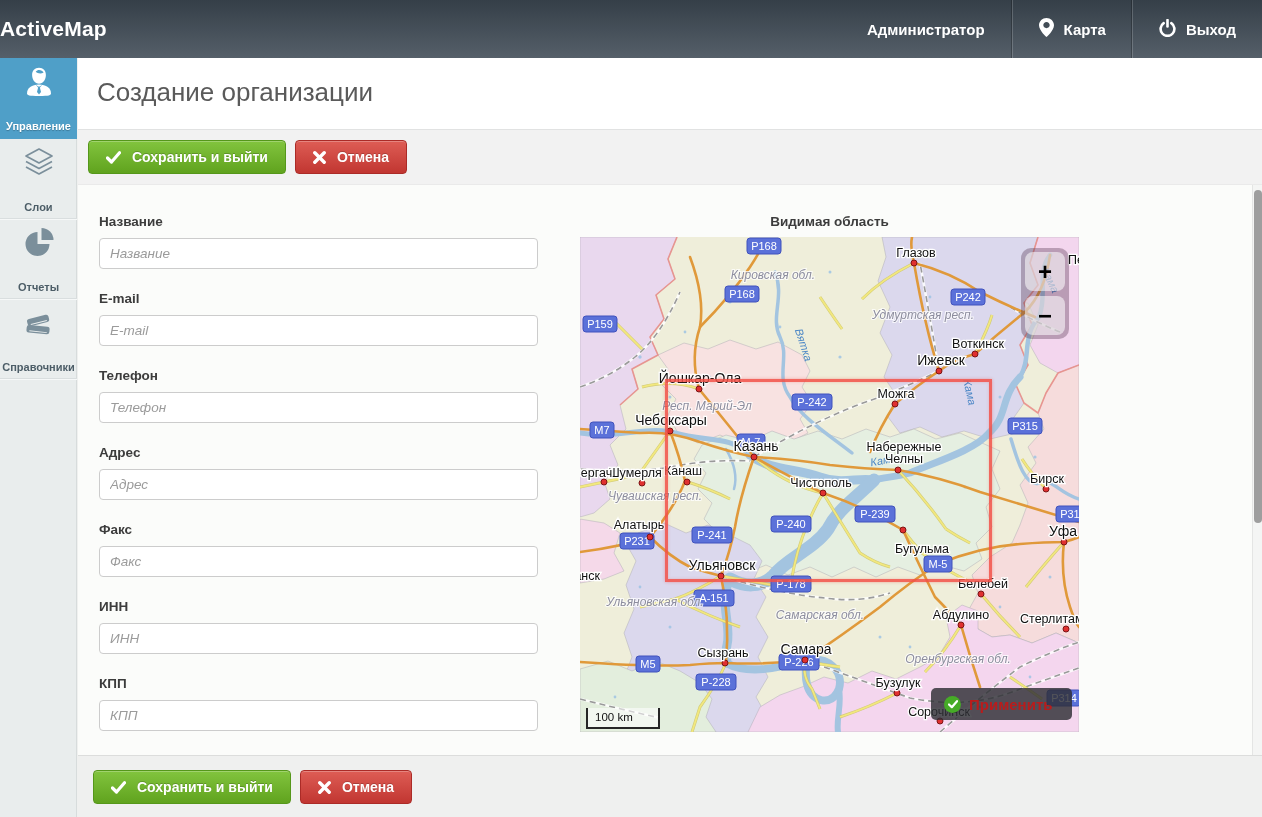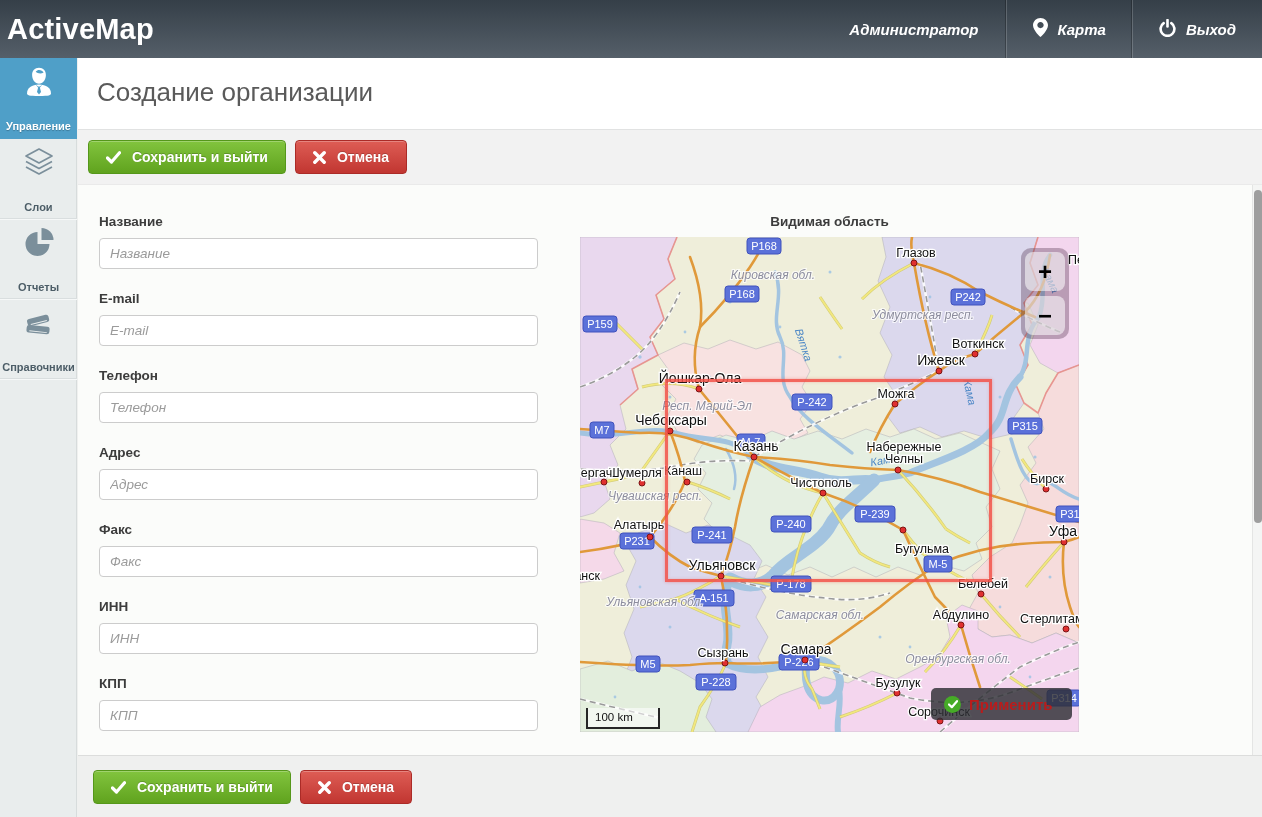--- a/index.html
+++ b/index.html
@@ -2,23 +2,23 @@
 <html><head>
 <meta charset="utf-8">
 <style>
   * { margin:0; padding:0; box-sizing:border-box; }
   html,body { width:1262px; height:817px; overflow:hidden; }
   body { font-family:"Liberation Sans", sans-serif; background:#eff0ef; position:relative; }
 
   
   .topbar { position:absolute; left:0; top:0; width:1262px; height:58px;
     background:linear-gradient(#353f48,#555f69); display:flex; align-items:center; color:#fff; z-index:30; }
-  .logo { margin-left:7px; font-size:29px; font-weight:bold; letter-spacing:0.2px; }
+  .logo { margin-left:0; font-size:21px; font-weight:bold; letter-spacing:0.2px; }
   .topbar-right { margin-left:auto; display:flex; align-items:stretch; height:100%; }
-  .topbar-item { display:flex; align-items:center; gap:10px; padding:0 26px; font-size:15px; font-weight:bold; cursor:pointer;font-style:italic; }
+  .topbar-item { display:flex; align-items:center; gap:10px; padding:0 26px; font-size:15px; font-weight:bold; cursor:pointer; }
   .topbar-user { padding-right:27px; }
   .topbar-divider { width:1px; background:rgba(255,255,255,0.18); box-shadow:-1px 0 0 rgba(0,0,0,0.25); }
 
   
   .sidebar { position:absolute; left:0; top:58px; width:77px; height:759px;
     background:#e9eded; border-right:1px solid #d7dcdc; z-index:20; }
   .side-item { width:77px; height:80px; display:flex; flex-direction:column; align-items:center;
     justify-content:center; cursor:pointer; border-bottom:1px solid #d9dedf; box-shadow:0 1px 0 #f6f8f8; }
   .side-item .side-icon { width:36px; height:36px; display:flex; align-items:center; justify-content:center; }
   .side-item .side-label { font-size:11px; font-weight:bold; color:#4c5d67; margin-top:20px; }

